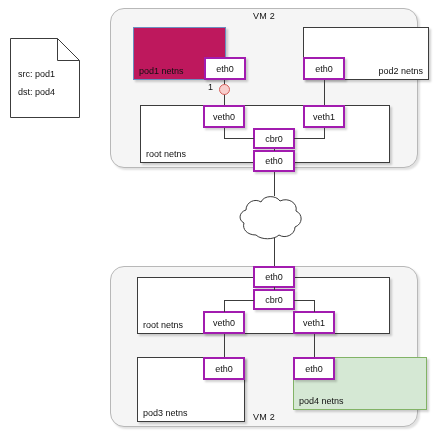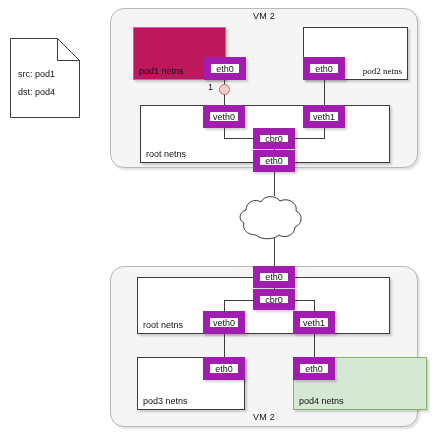--- a/index.html
+++ b/index.html
@@ -42,21 +42,21 @@
     position:absolute;
     left:5px;bottom:3px;
     font-size:9px;
     color:#111;
     white-space:nowrap;
   }
   .netns > .ns-label.right{left:auto;right:5px;}
   .box{
     position:absolute;
     background:#ffffff;
-    border:7px solid #a21caf;
+    border:2px solid #a21caf;
     box-sizing:border-box;
     box-shadow:2px 2px 2px rgba(0,0,0,0.18);
     display:flex;align-items:center;justify-content:center;
     font-size:9px;color:#111;
     white-space:nowrap;
   }
   .wire{
     position:absolute;
     background:#3c3c3c;
   }
@@ -104,21 +104,21 @@
   </div>
 
   <div class="vm" style="left:110px;top:8px;width:308px;height:160px;"></div>
   <div class="vm-label" style="left:110px;top:11px;width:308px;">VM 2</div>
 
   <div class="netns blue" style="left:133px;top:27px;width:93px;height:53px;">
     <span class="ns-label">pod1 netns</span>
   </div>
   <div class="box" style="left:204px;top:57px;width:42px;height:23px;">eth0</div>
 
-  <div class="netns" style="left:303px;top:27px;width:105px;height:53px;font-family:Liberation Serif, serif;">
+  <div class="netns" style="left:303px;top:27px;width:126px;height:53px;">
     <span class="ns-label right">pod2 netns</span>
   </div>
   <div class="box" style="left:303px;top:57px;width:42px;height:23px;">eth0</div>
 
   <div class="netns" style="left:140px;top:105px;width:250px;height:58px;">
     <span class="ns-label">root netns</span>
   </div>
 
   <div class="wire v" style="left:224px;top:80px;height:25px;"></div>
   <div class="marker-dot" style="left:219px;top:84px;"></div>
@@ -165,21 +165,21 @@
 
   <div class="wire h" style="left:224px;top:300px;width:30px;"></div>
   <div class="wire v" style="left:224px;top:300px;height:12px;"></div>
 
   <div class="wire h" style="left:294px;top:300px;width:21px;"></div>
   <div class="wire v" style="left:314px;top:300px;height:12px;"></div>
 
   <div class="wire v" style="left:224px;top:334px;height:24px;"></div>
   <div class="wire v" style="left:314px;top:334px;height:24px;"></div>
 
-  <div class="netns" style="left:137px;top:357px;width:108px;height:53px;">
+  <div class="netns" style="left:137px;top:357px;width:108px;height:65px;">
     <span class="ns-label">pod3 netns</span>
   </div>
   <div class="box" style="left:203px;top:357px;width:42px;height:23px;">eth0</div>
 
   <div class="netns green" style="left:293px;top:357px;width:134px;height:53px;">
     <span class="ns-label">pod4 netns</span>
   </div>
   <div class="box" style="left:293px;top:357px;width:42px;height:23px;">eth0</div>
 
 </div>

